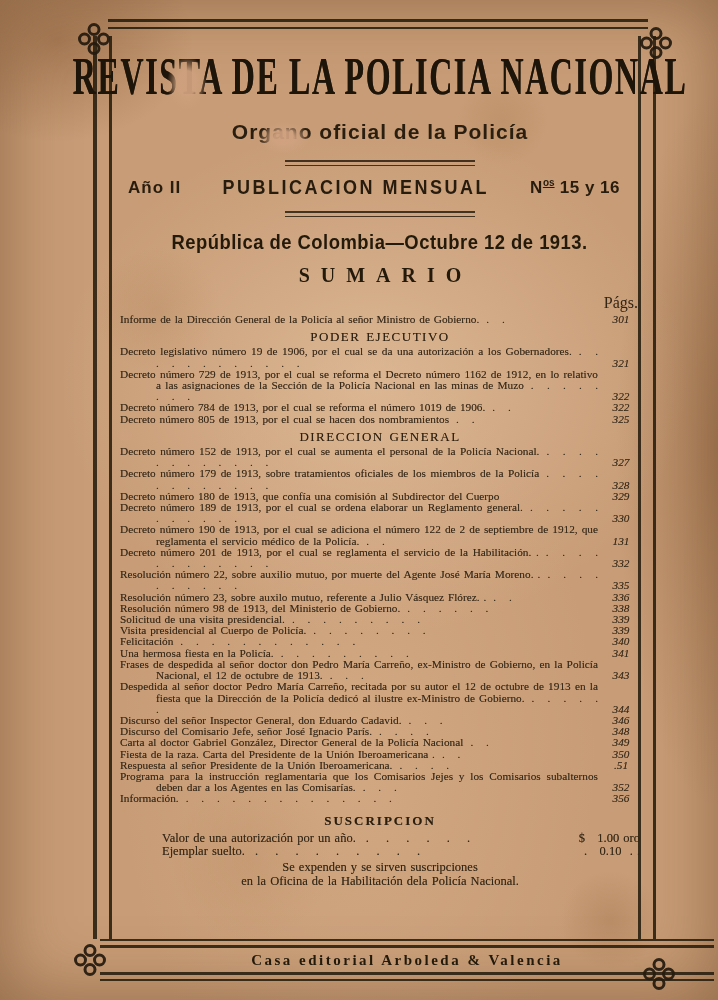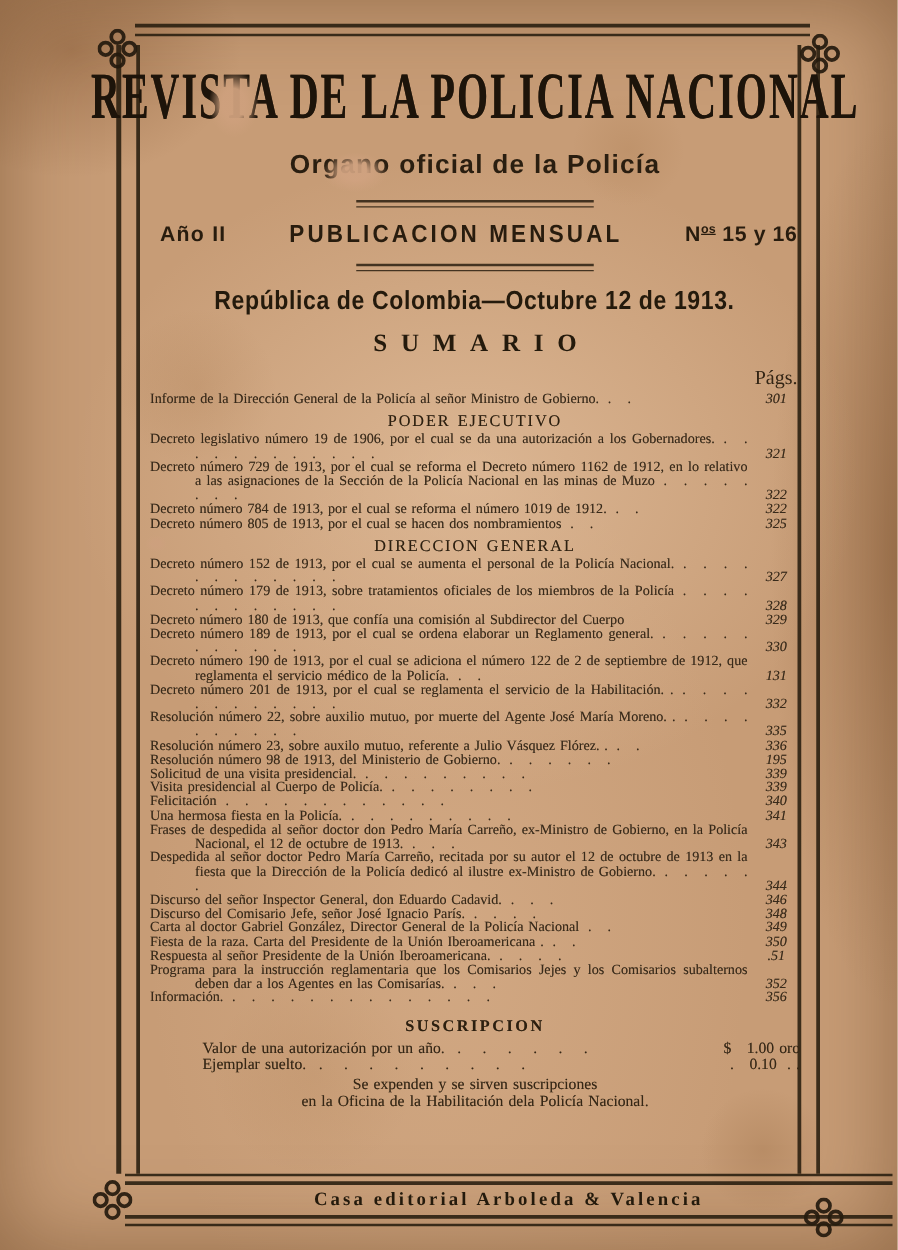--- a/index.html
+++ b/index.html
@@ -53,21 +53,21 @@
     text-shadow:0 0 .5px rgba(40,25,10,.8);
   }
   .subtitle{margin-top:12px;font-family:"Liberation Sans",sans-serif;font-weight:bold;
     font-size:21px;color:#2a1e10;letter-spacing:1px;}
   .dbl-rule{width:190px;margin:16px auto 0;height:3px;border-top:2px solid #2c2011;border-bottom:1px solid #2c2011;opacity:.85;}
   .dbl-rule.second{margin-top:13px;}
   .meta{margin-top:11px;display:flex;align-items:baseline;justify-content:space-between;
     font-family:"Liberation Sans",sans-serif;font-weight:bold;color:#281c0e;}
   .meta-year{font-size:17px;margin-left:8px;letter-spacing:1px;}
   .meta-freq{font-size:18px;letter-spacing:2.5px;transform:scaleY(1.1);}
-  .meta-issue{font-size:17px;margin-right:2px;letter-spacing:.5px;}
+  .meta-issue{font-size:17px;margin-right:20px;letter-spacing:.5px;}
   .ord{font-size:10px;vertical-align:super;text-decoration:underline;letter-spacing:0;}
   .republica{margin-top:14px;font-family:"Liberation Sans",sans-serif;font-weight:bold;
     font-size:19px;color:#241a0c;}
   .republica .stretch{transform:scale(.97,1.1);letter-spacing:.5px;}
   .sumario{margin-top:11px;font-size:20px;font-weight:bold;letter-spacing:11px;color:#241a0c;text-indent:11px;}
   .pags-row{margin-top:7px;text-align:right;font-size:16px;padding-right:2px;color:#332515;}
   
   .toc{margin-top:2px;font-size:11.3px;line-height:11.2px;color:#382a1a;
     word-spacing:1px;text-shadow:0 0 .4px rgba(56,42,26,.5);}
   .trow{display:flex;align-items:flex-end;}
@@ -175,21 +175,21 @@
       <div>
           <div class="trow">
           <span class="ttext"><span>Decreto legislativo número 19 de 1906, por el cual se da una autorización a los Gobernadores.</span><span class="dots">. . . . . . . . . . . .</span></span>
           <span class="tpg">321</span>
         </div>
           <div class="trow">
           <span class="ttext"><span>Decreto número 729 de 1913, por el cual se reforma el Decreto número 1162 de 1912, en lo relativo a las asignaciones de la Sección de la Policía Nacional en las minas de Muzo</span><span class="dots">. . . . . . . .</span></span>
           <span class="tpg">322</span>
         </div>
           <div class="trow">
-          <span class="ttext"><span>Decreto número 784 de 1913, por el cual se reforma el número 1019 de 1912.</span><span class="dots">. .</span></span>
+          <span class="ttext"><span>Decreto número 784 de 1913, por el cual se reforma el número 1019 de 1906.</span><span class="dots">. .</span></span>
           <span class="tpg">322</span>
         </div>
           <div class="trow">
           <span class="ttext"><span>Decreto número 805 de 1913, por el cual se hacen dos nombramientos</span><span class="dots">. .</span></span>
           <span class="tpg">325</span>
         </div>
         </div>
 
       <div class="sec-head">DIRECCION GENERAL</div>
 
@@ -221,21 +221,21 @@
           <div class="trow">
           <span class="ttext"><span>Resolución número 22, sobre auxilio mutuo, por muerte del Agente José María Moreno. .</span><span class="dots">. . . . . . . . . .</span></span>
           <span class="tpg">335</span>
         </div>
           <div class="trow">
           <span class="ttext"><span>Resolución número 23, sobre auxilo mutuo, referente a Julio Vásquez Flórez. .</span><span class="dots">. .</span></span>
           <span class="tpg">336</span>
         </div>
           <div class="trow">
           <span class="ttext"><span>Resolución número 98 de 1913, del Ministerio de Gobierno.</span><span class="dots">. . . . . .</span></span>
-          <span class="tpg">195</span>
+          <span class="tpg">338</span>
         </div>
           <div class="trow">
           <span class="ttext"><span>Solicitud de una visita presidencial.</span><span class="dots">. . . . . . . . .</span></span>
           <span class="tpg">339</span>
         </div>
           <div class="trow">
           <span class="ttext"><span>Visita presidencial al Cuerpo de Policía.</span><span class="dots">. . . . . . . .</span></span>
           <span class="tpg">339</span>
         </div>
           <div class="trow">

